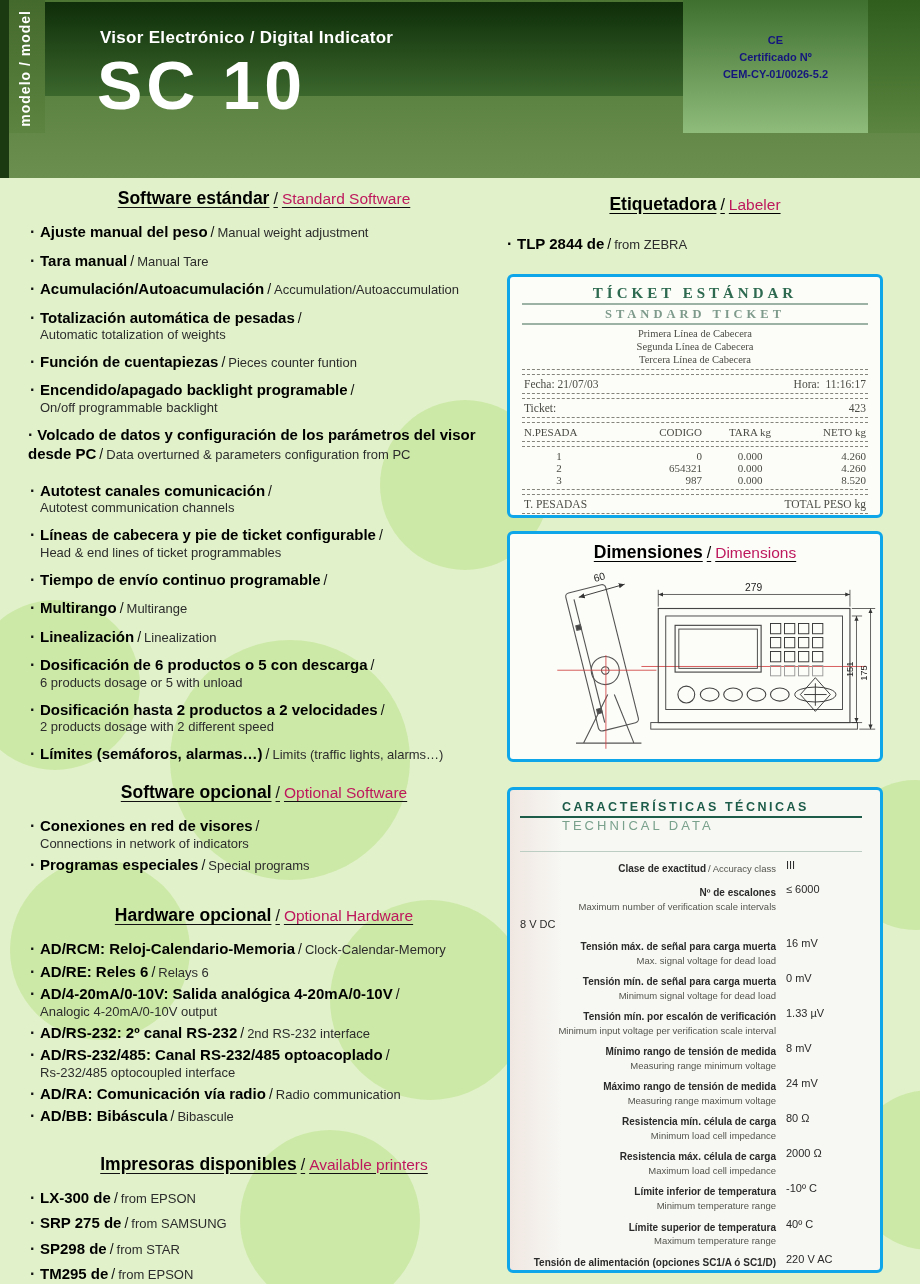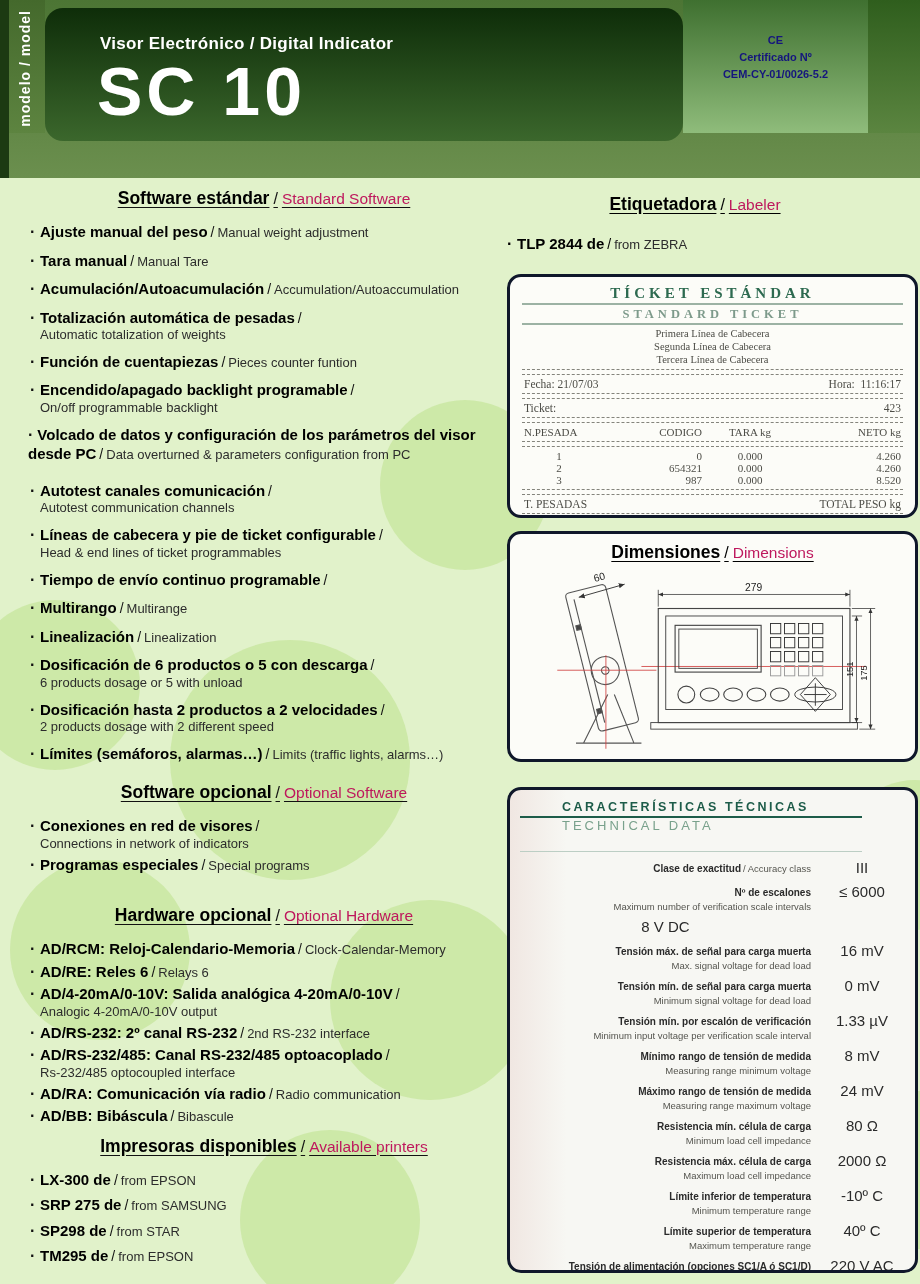--- a/index.html
+++ b/index.html
@@ -5,21 +5,21 @@
   html,body{margin:0;padding:0;}
   body{font-family:"Liberation Sans","DejaVu Sans",sans-serif;}
   .page{position:relative;width:920px;height:1284px;background:#e1f2ca;overflow:hidden;}
   .blob{position:absolute;border-radius:50%;background:rgba(173,219,113,.38);z-index:0;}
   
   .hdr{position:absolute;left:0;top:0;width:920px;height:178px;z-index:2;}
   .hdr .band{position:absolute;left:0;top:0;width:920px;height:178px;background:linear-gradient(180deg,#4c7534,#6b8f4e);}
   .hdr .edge{position:absolute;left:0;top:0;width:9px;height:178px;background:#1c3a12;}
   .vbar{position:absolute;left:9px;top:0;width:36px;height:133px;background:linear-gradient(180deg,#44692c,#5d8440;);background:linear-gradient(180deg,#44692c,#5d8440);}
   .vbar span{position:absolute;left:8px;bottom:6px;writing-mode:vertical-rl;transform:rotate(180deg);color:#fff;font-weight:bold;font-size:14px;letter-spacing:1px;white-space:nowrap;}
-  .dbox{position:absolute;left:45px;top:8px;width:638px;height:133px;background:linear-gradient(180deg,#0e2d09,#3b672c);border-radius:18px;}
+  .dbox{position:absolute;left:45px;top:2px;width:638px;height:94px;background:linear-gradient(180deg,#0e2d09,#3b672c);}
   .dbox .pline{position:absolute;left:55px;top:26px;color:#fff;font-weight:bold;font-size:17px;letter-spacing:.3px;}
   .dbox .model{position:absolute;left:52px;top:44px;color:#fff;font-weight:bold;font-size:68px;letter-spacing:4px;}
   .cebox{position:absolute;left:683px;top:0;width:185px;height:133px;background:linear-gradient(180deg,#3f7030,#8fbc7b);text-align:center;}
   .cebox .ct{margin-top:32px;color:#15157e;font-weight:bold;font-size:11px;line-height:1.55;}
   .rstrip{position:absolute;left:868px;top:0;width:52px;height:133px;background:linear-gradient(180deg,#2f5e1d,#5b8540);}
   
   .col-l{position:absolute;left:28px;top:186px;width:472px;z-index:1;color:#111;}
   .sec-h{text-align:center;margin:2px 0 13px 0;}
   .sec-h .u{text-decoration:underline;text-underline-offset:3px;}
   .sec-h .es{font-weight:bold;font-size:17.5px;color:#000;}
@@ -32,21 +32,21 @@
   .item .en{font-size:13px;color:#2c2c2c;}
   .item.two .en{display:block;}
   .item.flush{padding-left:0;}
   .item.flush .b{position:static;margin-right:4px;}
   .tight .item{margin-bottom:3px;}
   .prn .item{margin-bottom:6px;}
   .gap8{height:8px;}.gap26{height:26px;}
   
   .col-r-h{position:absolute;left:505px;top:192px;width:380px;z-index:1;}
   .tlp{position:absolute;left:505px;top:234px;width:380px;z-index:1;}
-  .panel{position:absolute;left:507px;width:411px;border:3px solid #0f172a;border-radius:14px;background:#fcfcf8;box-sizing:border-box;z-index:1;overflow:hidden;}
+  .panel{position:absolute;left:507px;width:376px;border:3px solid #0ea5e9;border-radius:6px;background:#fcfcf8;box-sizing:border-box;z-index:1;overflow:hidden;}
   
   .p-ticket{top:274px;height:244px;padding:8px 12px;}
   .tk{font-family:"Liberation Serif","DejaVu Serif",serif;color:#4c4c46;}
   .tk .t1{text-align:center;color:#2d6a50;font-weight:bold;font-size:15px;letter-spacing:4px;}
   .tk .t2{text-align:center;color:#7d9a8b;font-weight:bold;font-size:12.5px;letter-spacing:4px;}
   .tk .rule{border-bottom:2px solid #9cb2a4;margin:1px 0 2px 0;}
   .tk .hl{text-align:center;font-size:10.5px;line-height:1.25;}
   .ds{height:4px;border-top:1px dashed #84847c;border-bottom:1px dashed #84847c;margin:3px 0;}
   .tk .jrow{display:flex;justify-content:space-between;font-size:11.5px;padding:0 2px;}
   .tk .grid{display:grid;grid-template-columns:70px 108px 96px 1fr;font-size:11px;padding:0 2px;}
@@ -60,21 +60,21 @@
   
   .p-tech{top:787px;height:486px;padding:10px 12px 6px 10px;background:linear-gradient(90deg,#f0e7e2 0%,#f7f7f3 14%);}
   .tech-t1{color:#1d5c49;font-weight:bold;font-size:12.5px;letter-spacing:2.5px;padding-left:42px;border-bottom:2px solid #1d5c49;padding-bottom:2px;width:300px;}
   .tech-t2{color:#79a18c;font-size:13px;letter-spacing:3px;padding-left:42px;border-bottom:1px solid #bccec4;padding-bottom:18px;width:300px;margin-bottom:6px;}
   .trow{display:grid;grid-template-columns:1fr 82px;column-gap:10px;margin-bottom:5px;line-height:1.18;}
   .trow .tl{text-align:right;}
   .trow .tes{font-weight:bold;font-size:10px;color:#2a2a2a;}
   .trow .ten{display:block;font-size:9.5px;color:#55554f;}
   .trow.inline .ten{display:inline;}
   .trow .tsep{font-size:9.5px;color:#55554f;margin:0 2px;}
-  .trow .tv{font-size:15px;color:#2a2a2a;padding-top:1px;text-align:center;}
+  .trow .tv{font-size:11px;color:#2a2a2a;padding-top:1px;}
 </style>
 </head>
 <body>
 
 <div class="page">
 
   <div class="blob" style="left:380px;top:400px;width:170px;height:170px;"></div>
   <div class="blob" style="left:-30px;top:600px;width:170px;height:170px;"></div>
   <div class="blob" style="left:170px;top:640px;width:240px;height:240px;"></div>
   <div class="blob" style="left:10px;top:860px;width:180px;height:180px;"></div>
@@ -138,21 +138,21 @@
     <div class="tight">
       <div class="item"><span class="b">·</span><span class="es">AD/RCM: Reloj-Calendario-Memoria</span><span class="sep">/</span><span class="en">Clock-Calendar-Memory</span></div>
       <div class="item"><span class="b">·</span><span class="es">AD/RE: Reles 6</span><span class="sep">/</span><span class="en">Relays 6</span></div>
       <div class="item two"><span class="b">·</span><span class="es">AD/4-20mA/0-10V: Salida analógica 4-20mA/0-10V</span><span class="sep">/</span><span class="en">Analogic 4-20mA/0-10V output</span></div>
       <div class="item"><span class="b">·</span><span class="es">AD/RS-232: 2º canal RS-232</span><span class="sep">/</span><span class="en">2nd RS-232 interface</span></div>
       <div class="item two"><span class="b">·</span><span class="es">AD/RS-232/485: Canal RS-232/485 optoacoplado</span><span class="sep">/</span><span class="en">Rs-232/485 optocoupled interface</span></div>
       <div class="item"><span class="b">·</span><span class="es">AD/RA: Comunicación vía radio</span><span class="sep">/</span><span class="en">Radio communication</span></div>
       <div class="item"><span class="b">·</span><span class="es">AD/BB: Bibáscula</span><span class="sep">/</span><span class="en">Bibascule</span></div>
     </div>
 
-    <div class="sec-h" style="margin-top:10px;"><span class="u"><span class="es">Impresoras disponibles</span><span class="sep">/</span><span class="en">Available printers</span></span></div>
+    <div class="sec-h" style="margin-top:28px;"><span class="u"><span class="es">Impresoras disponibles</span><span class="sep">/</span><span class="en">Available printers</span></span></div>
 
     <div class="prn">
       <div class="item"><span class="b">·</span><span class="es">LX-300 de</span><span class="sep">/</span><span class="en">from EPSON</span></div>
       <div class="item"><span class="b">·</span><span class="es">SRP 275 de</span><span class="sep">/</span><span class="en">from SAMSUNG</span></div>
       <div class="item"><span class="b">·</span><span class="es">SP298 de</span><span class="sep">/</span><span class="en">from STAR</span></div>
       <div class="item"><span class="b">·</span><span class="es">TM295 de</span><span class="sep">/</span><span class="en">from EPSON</span></div>
     </div>
   </div>
 
   <div class="col-r-h sec-h"><span class="u"><span class="es">Etiquetadora</span><span class="sep">/</span><span class="en">Labeler</span></span></div>

